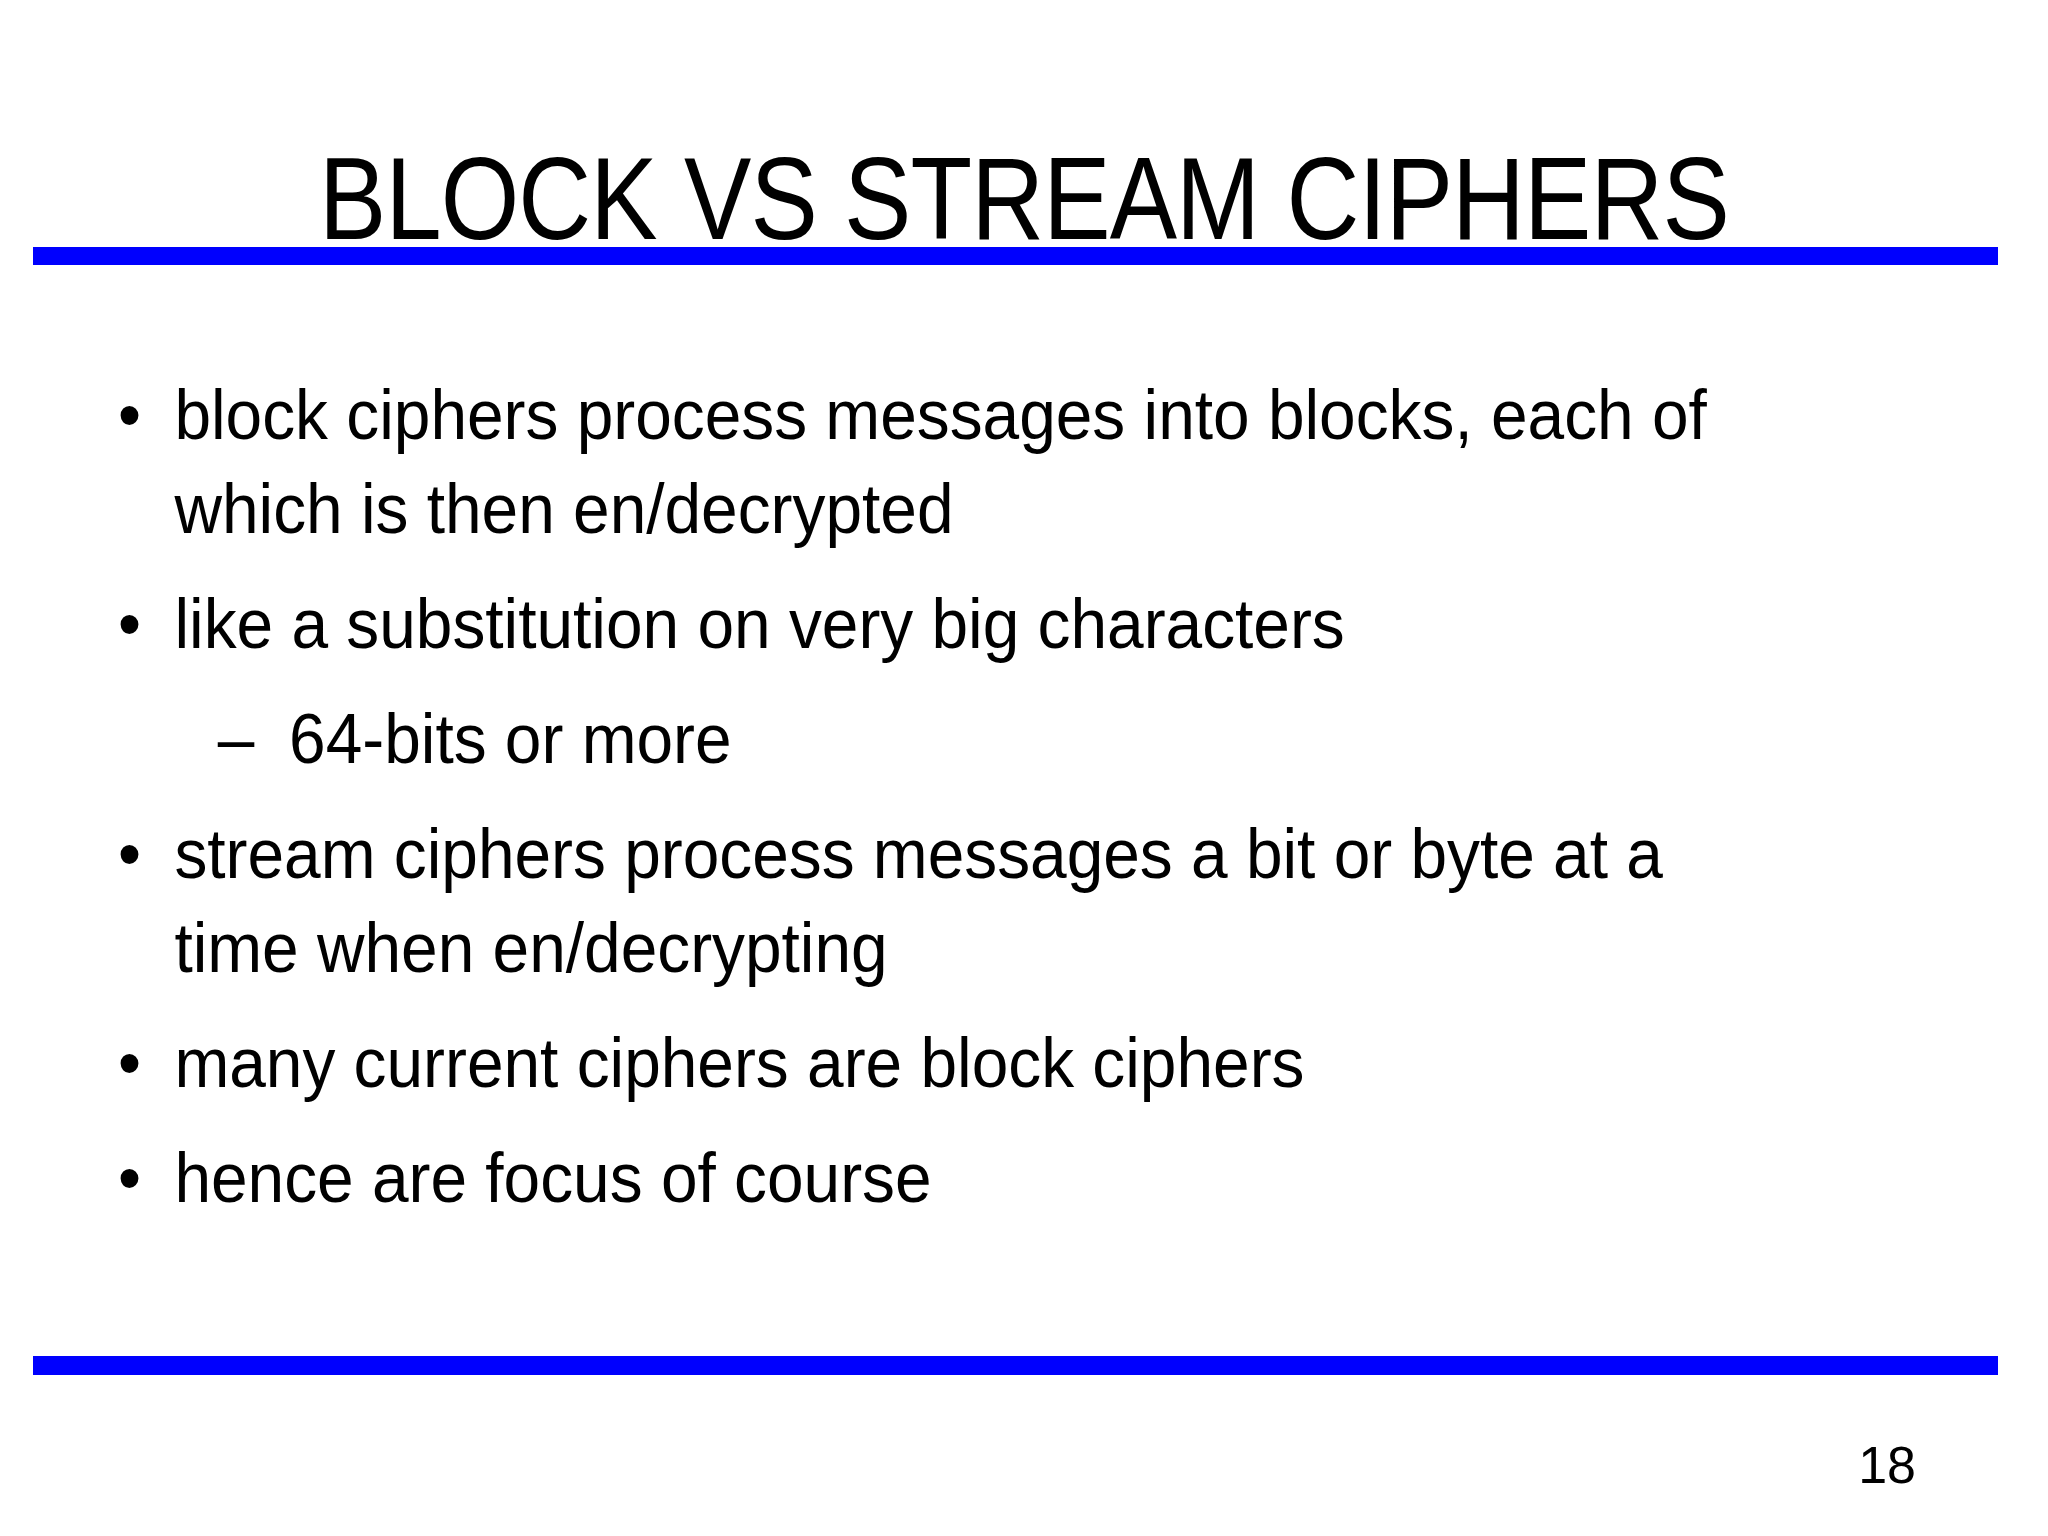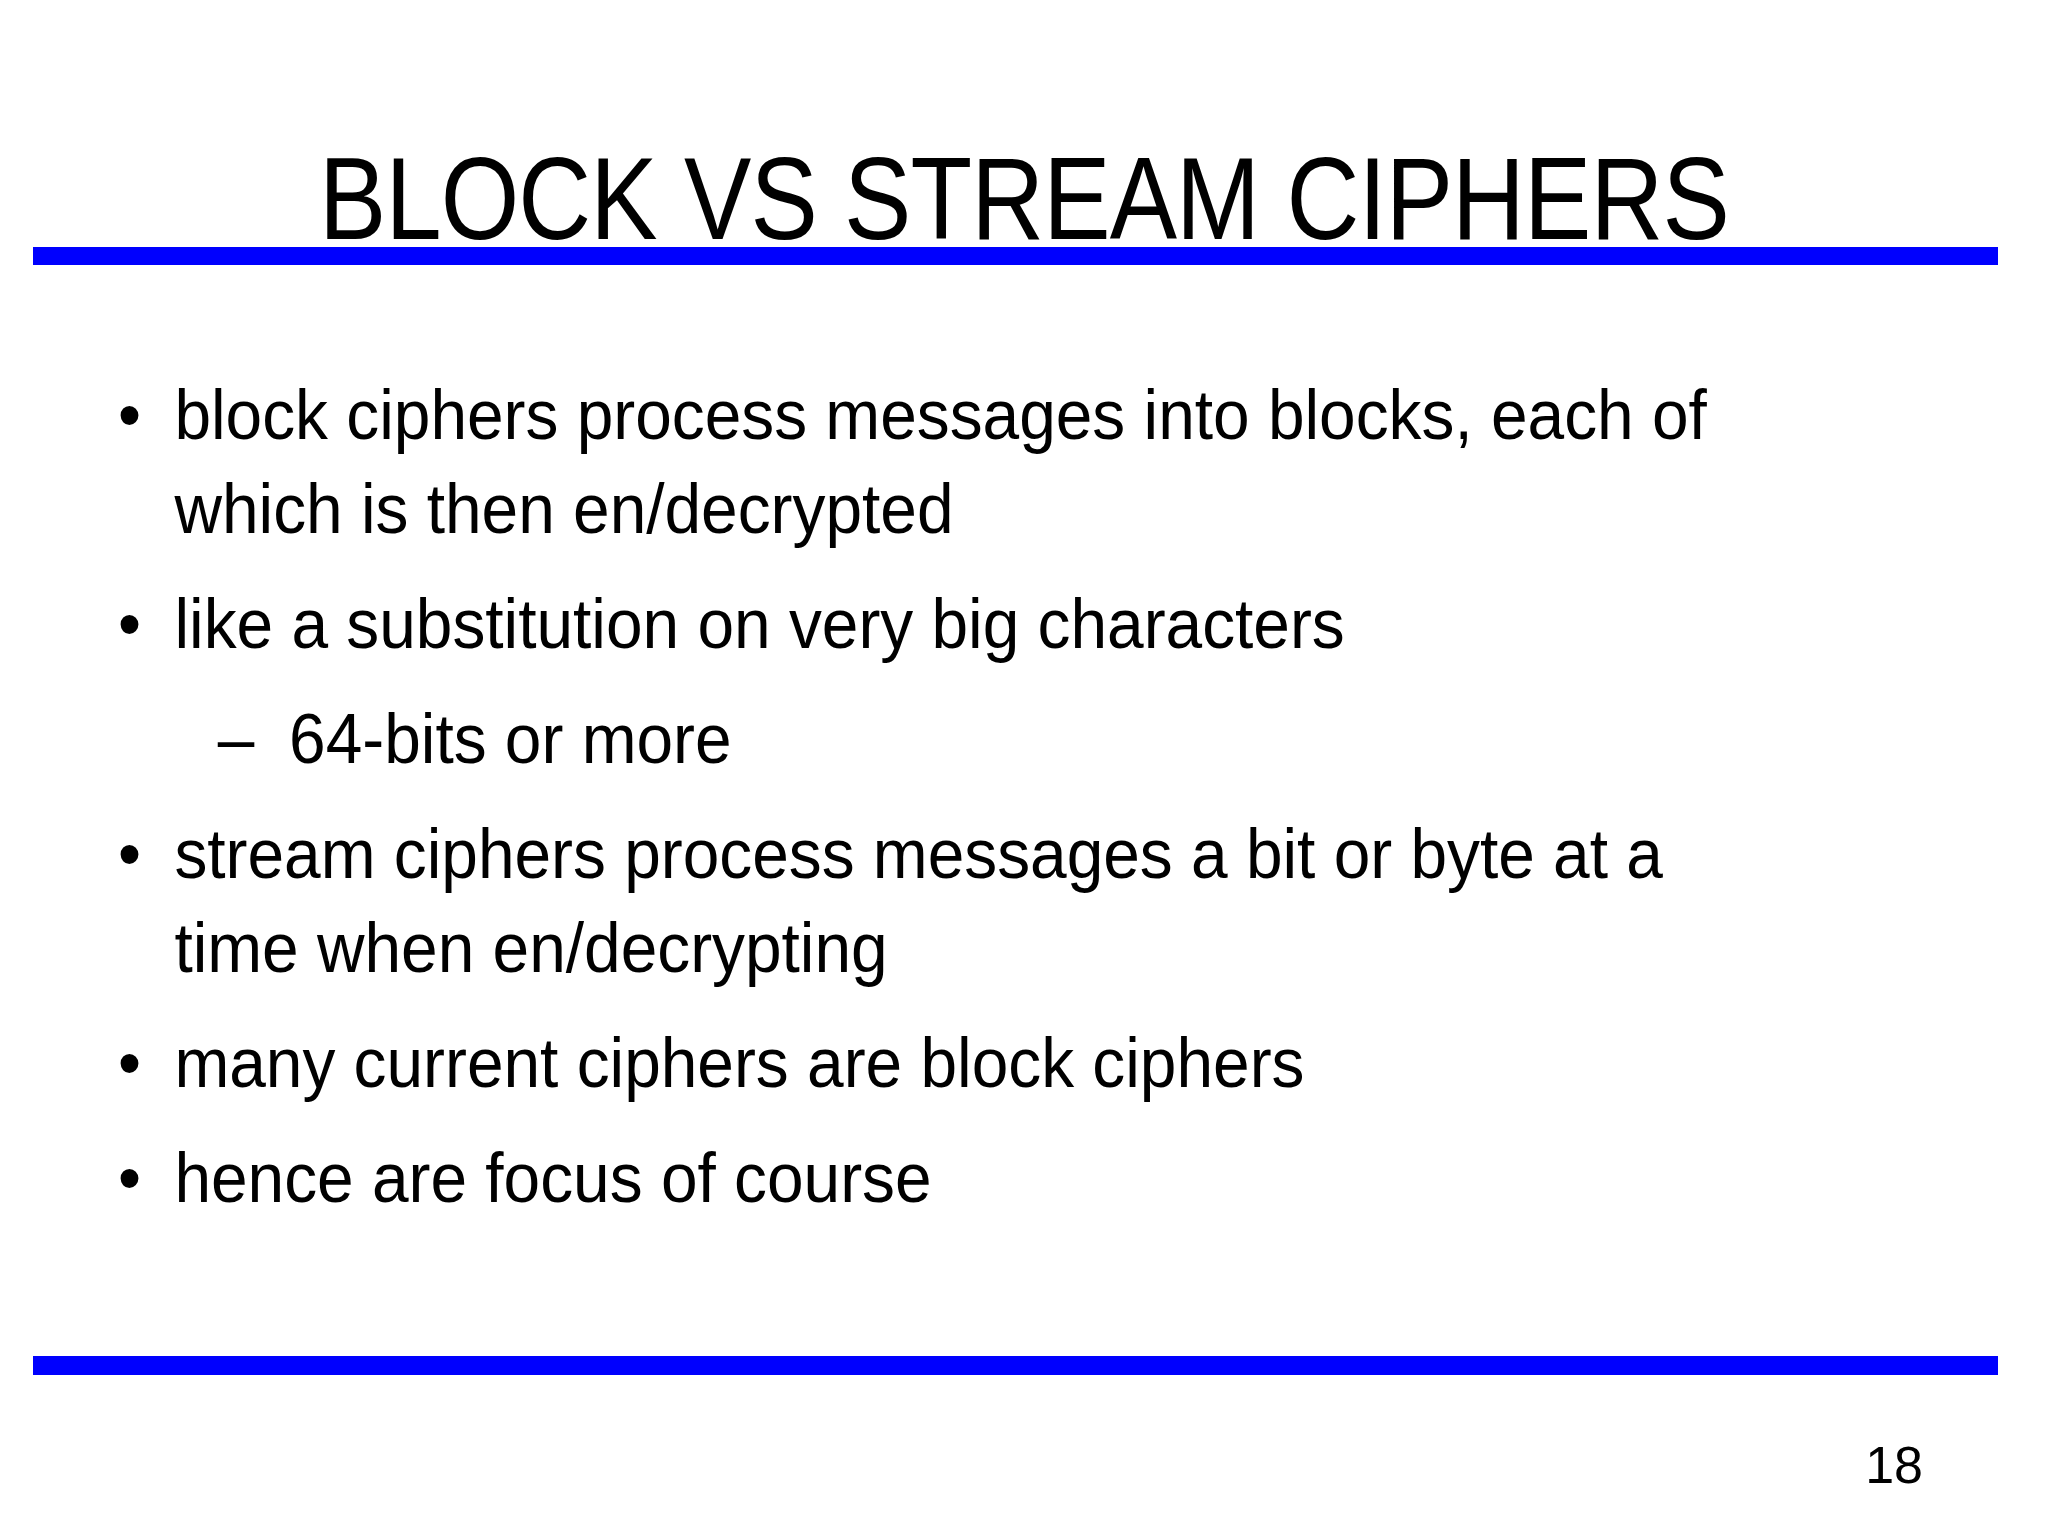--- a/index.html
+++ b/index.html
@@ -70,21 +70,21 @@
     flex: 0 0 76px;
     width: 76px;
   }
   .bullet-text {
     flex: 1 1 auto;
     white-space: pre-line;
   }
   .page-number {
     position: absolute;
     top: 1439px;
-    right: 125px;
+    right: 132px;
     font-size: 52px;
     line-height: 52px;
     color: #000000;
   }
 </style>
 </head>
 <body>
 
 <div class="slide">
 

